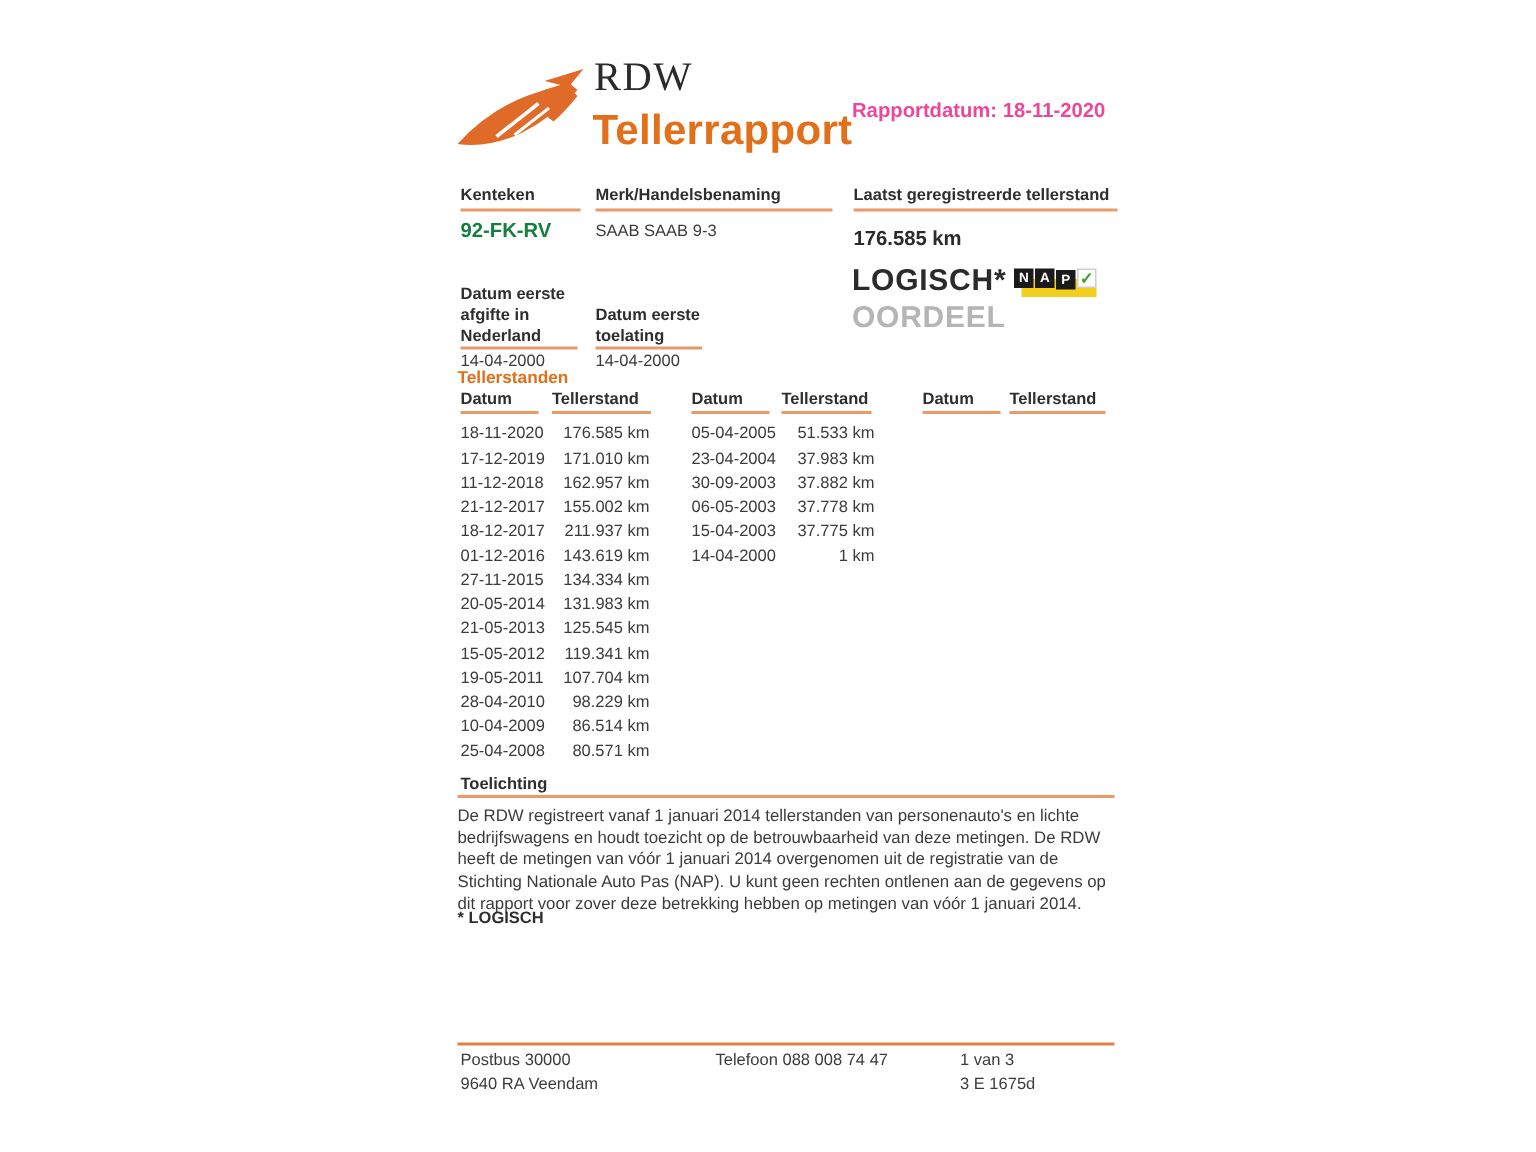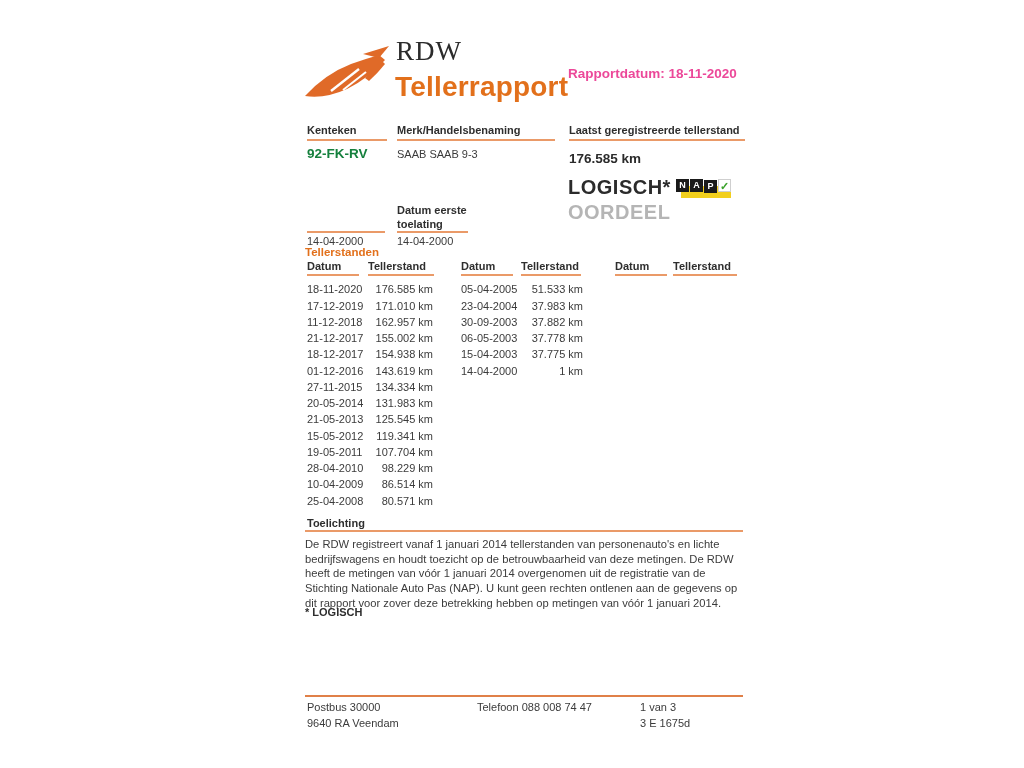--- a/index.html
+++ b/index.html
@@ -95,20 +95,21 @@
   <div class="abs verdict">LOGISCH*</div>
   <div class="abs nap">
     <span class="yellow"></span>
     <span class="tile t-n">N</span>
     <span class="tile t-a">A</span>
     <span class="tile t-p">P</span>
     <span class="t-check">✓</span>
   </div>
   <div class="abs oordeel">OORDEEL</div>
 
+  <div class="abs lab-wrap lab-afgifte">Datum eerste afgifte in Nederland</div>
   <div class="abs lab-wrap lab-toelating">Datum eerste toelating</div>
   <div class="abs rule" style="left:307px; top:231px; width:78px;"></div>
   <div class="abs rule" style="left:397px; top:231px; width:71px;"></div>
   <div class="abs val-afgifte">14-04-2000</div>
   <div class="abs val-toelating">14-04-2000</div>
 
   <div class="abs section-title">Tellerstanden</div>
 
   <div class="abs thead" style="left:307px;">Datum</div>
   <div class="abs thead" style="left:368px;">Tellerstand</div>
@@ -136,21 +137,21 @@
     <div class="trow">
         <span class="cell-date">11-12-2018</span>
         <span class="cell-val">162.957 km</span>
       </div>
     <div class="trow">
         <span class="cell-date">21-12-2017</span>
         <span class="cell-val">155.002 km</span>
       </div>
     <div class="trow">
         <span class="cell-date">18-12-2017</span>
-        <span class="cell-val">154.938 km</span>
+        <span class="cell-val">211.937 km</span>
       </div>
     <div class="trow">
         <span class="cell-date">01-12-2016</span>
         <span class="cell-val">143.619 km</span>
       </div>
     <div class="trow">
         <span class="cell-date">27-11-2015</span>
         <span class="cell-val">134.334 km</span>
       </div>
     <div class="trow">

